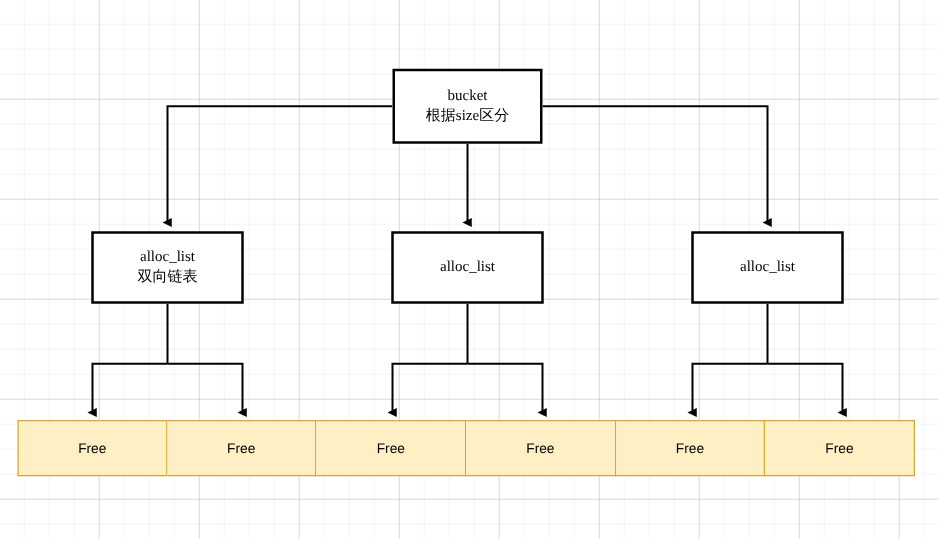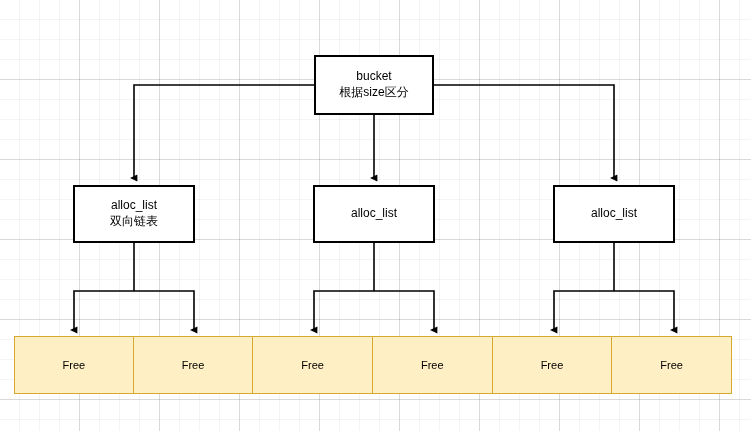--- a/index.html
+++ b/index.html
@@ -34,20 +34,21 @@
   }
   .node {
     position: absolute;
     box-sizing: border-box;
     display: flex;
     flex-direction: column;
     align-items: center;
     justify-content: center;
     text-align: center;
     line-height: 1.32;
+    font-family: Liberation Serif, serif;
   }
   .node.proc {
     background: #ffffff;
     border: 2px solid #000000;
     color: #000000;
     font-size: 12px;
   }
   .node .line2 {
     display: block;
     text-align: right;
@@ -113,21 +114,21 @@
   </div>
 
   <div class="node proc" id="node-alloc-list-2" style="left: 313px; top: 185px; width: 122px; height: 58px;">
     <span>alloc_list</span>
   </div>
 
   <div class="node proc" id="node-alloc-list-3" style="left: 553px; top: 185px; width: 122px; height: 58px;">
     <span>alloc_list</span>
   </div>
 
-  <div class="free-row" id="free-row" style="left: 14px; top: 336px; width: 718px; height: 58px; justify-content: space-between;">
+  <div class="free-row" id="free-row" style="left: 14px; top: 336px; width: 718px; height: 45px; justify-content: space-between;">
     <div class="free-cell" style="width: 119.667px;">
       <span>Free</span>
     </div>
     <div class="free-cell" style="width: 119.667px;">
       <span>Free</span>
     </div>
     <div class="free-cell" style="width: 119.667px;">
       <span>Free</span>
     </div>
     <div class="free-cell" style="width: 119.667px;">

